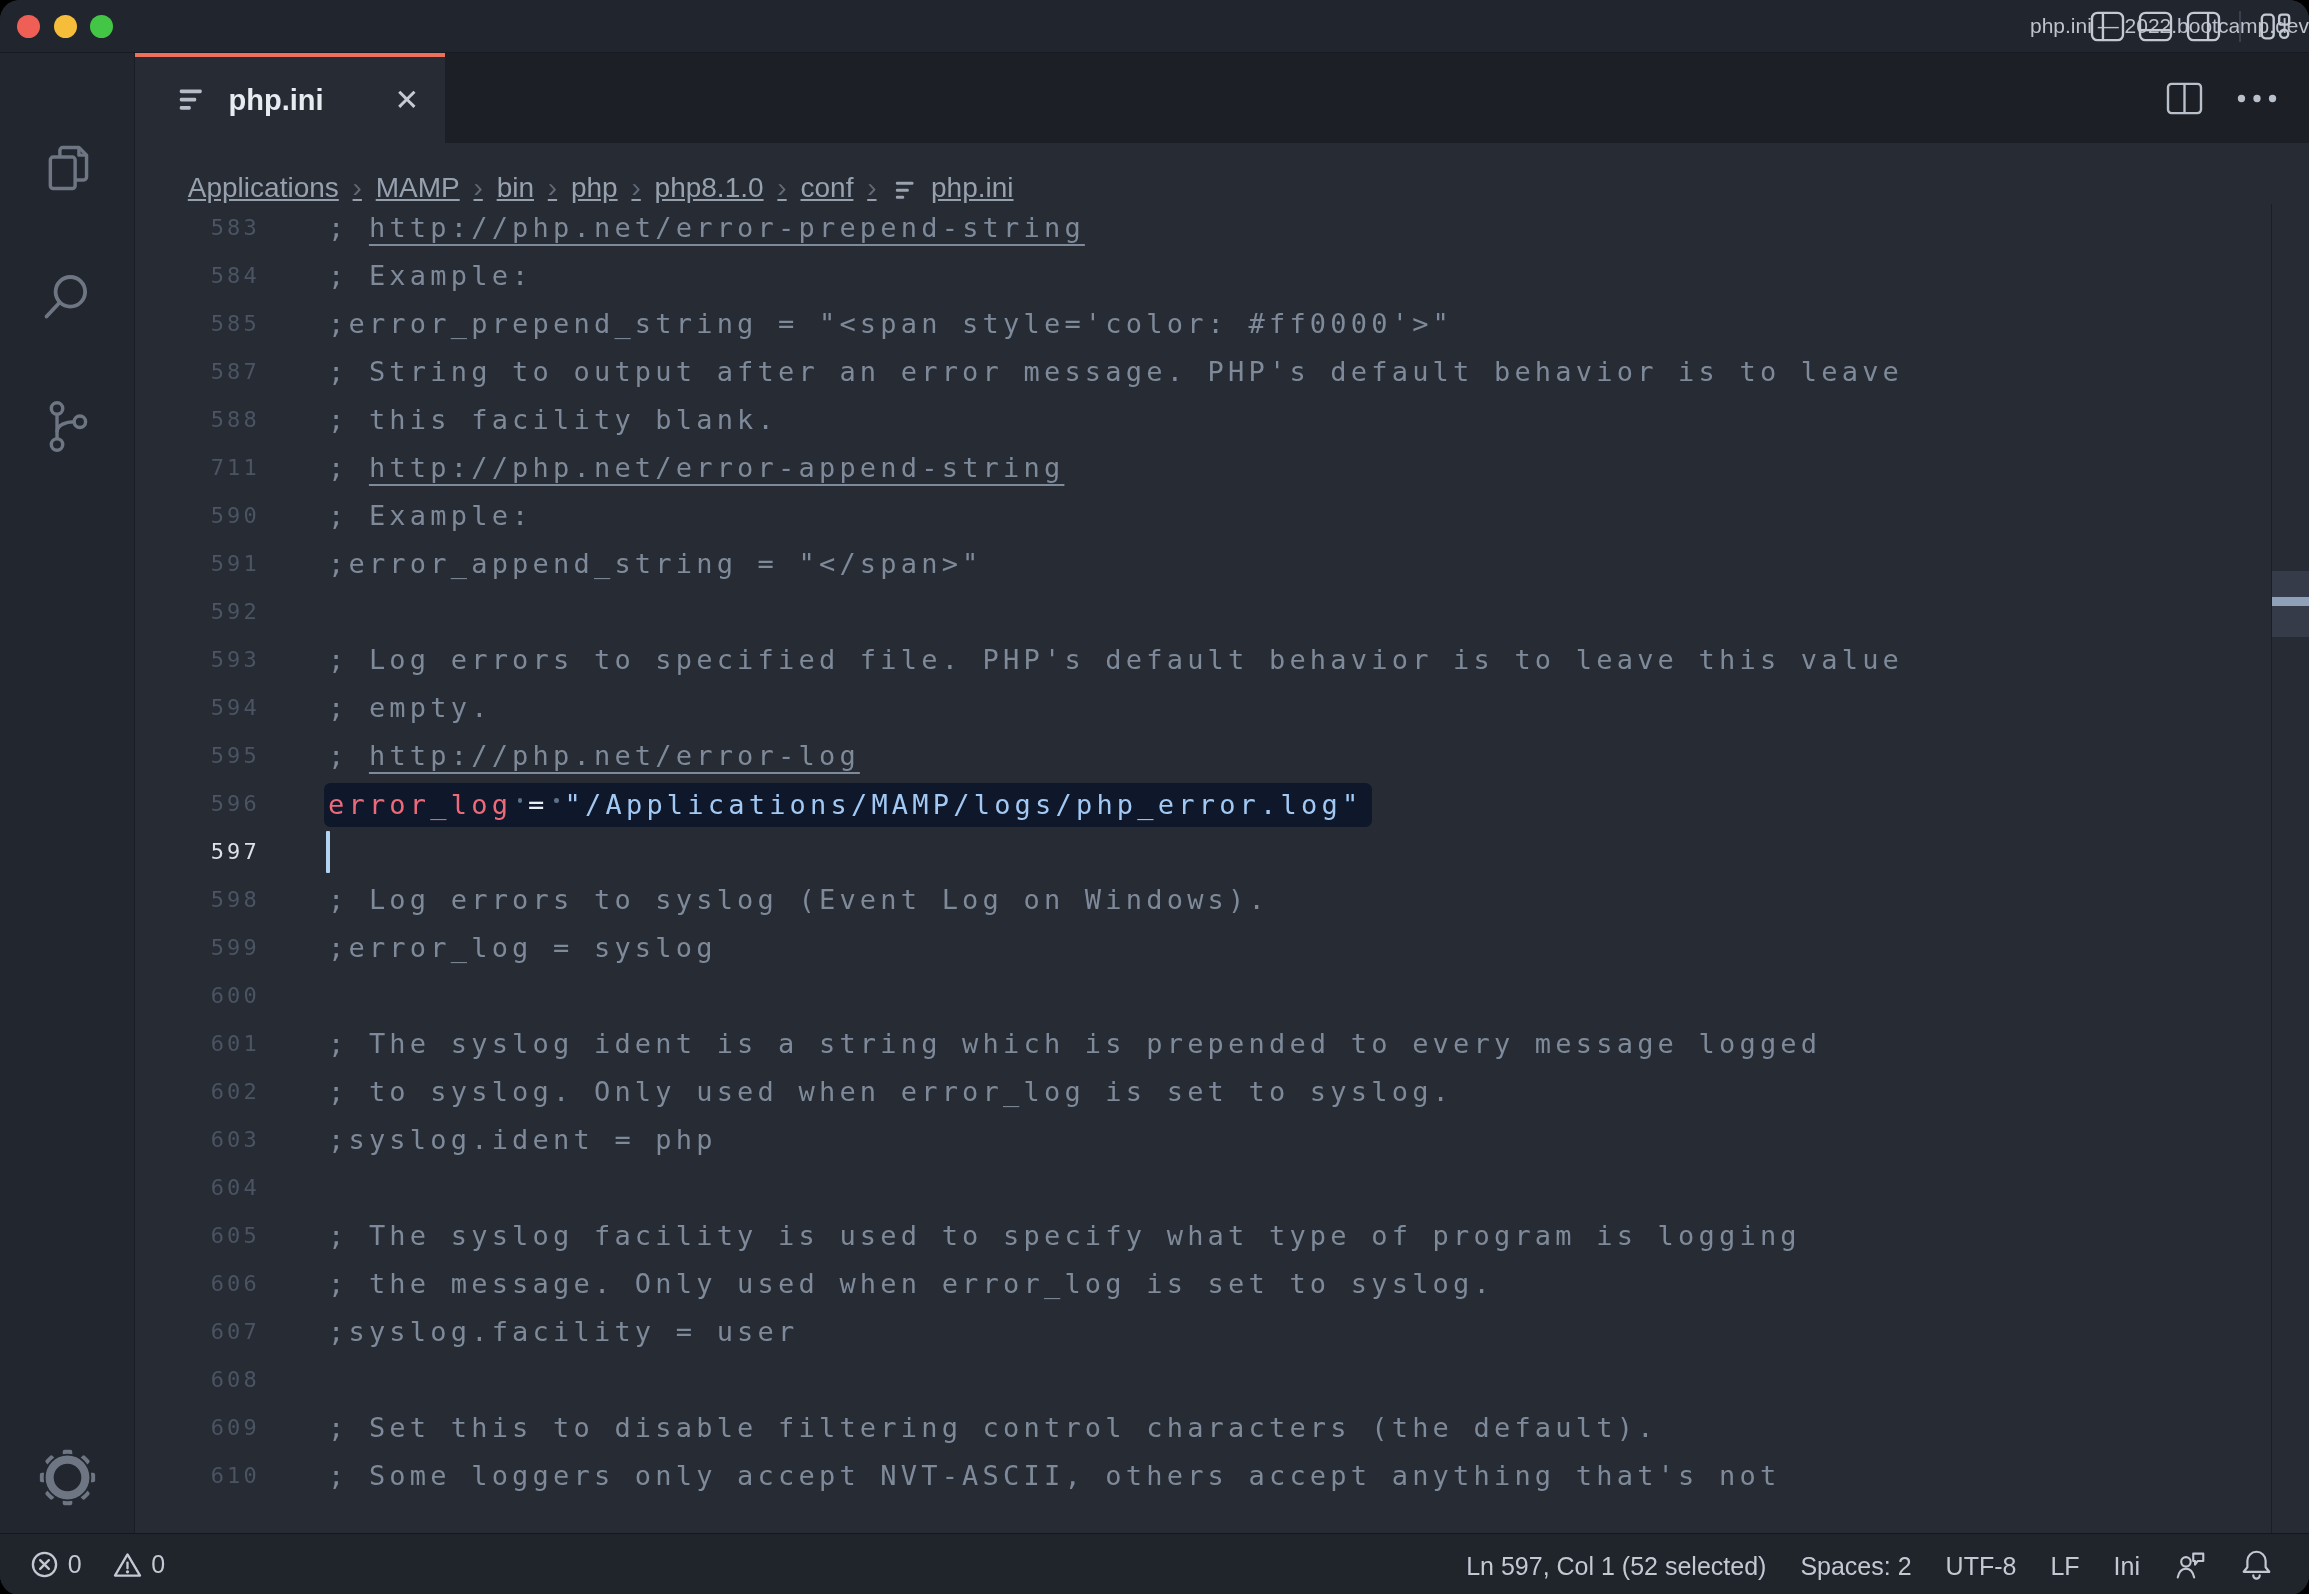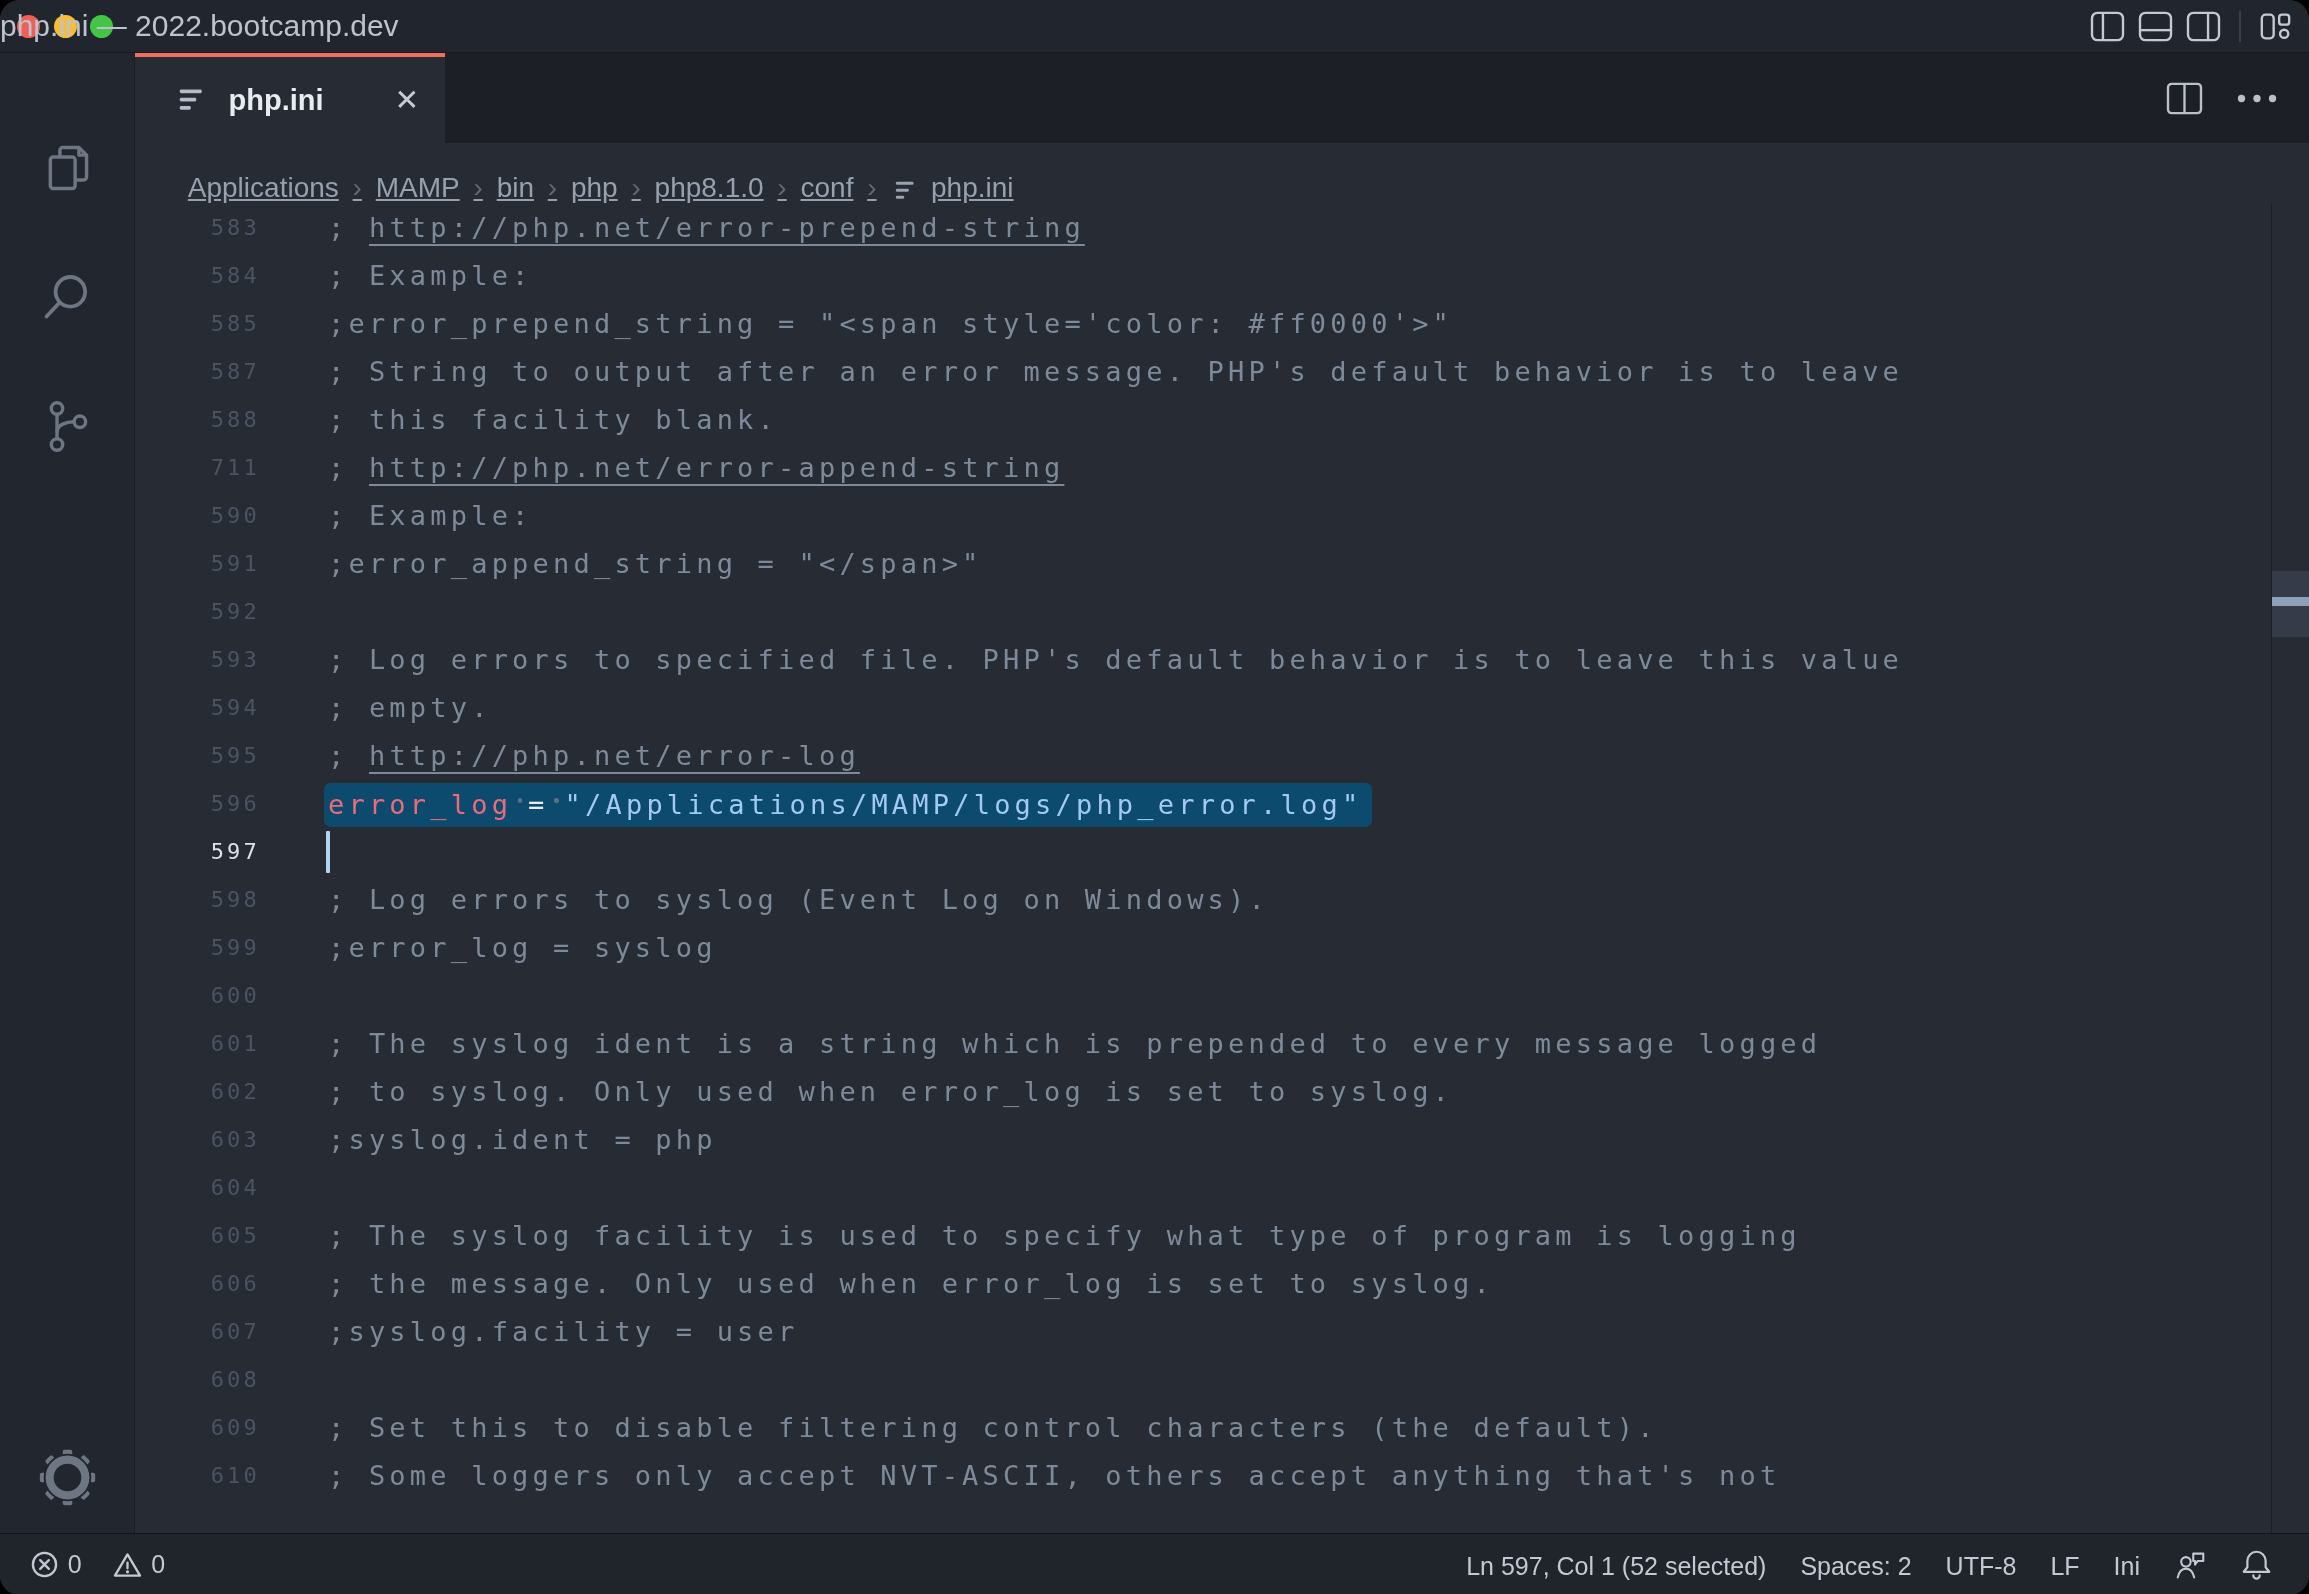--- a/index.html
+++ b/index.html
@@ -5,22 +5,22 @@
   html,body{margin:0;padding:0;background:#000;}
   .window{position:relative;width:2309px;height:1595px;background:#262b34;border-radius:20px;overflow:hidden;
           font-family:"Liberation Sans",sans-serif;-webkit-font-smoothing:antialiased;}
 
   
   .titlebar{position:absolute;left:0;top:0;right:0;height:52px;background:#21262e;border-bottom:0.9px solid #171b21;}
   .tl{position:absolute;top:14.8px;width:23px;height:23px;border-radius:50%;}
   .tl.red{left:16.6px;background:#f05f56;}
   .tl.yellow{left:54px;background:#f6bd3b;}
   .tl.green{left:90px;background:#43c645;}
-  .wtitle{position:absolute;left:0;right:0;top:0;height:52px;line-height:52px;text-align:left;
-          color:#bdc3cd;font-size:30px;}
+  .wtitle{position:absolute;left:0;right:0;top:0;height:52px;line-height:52px;text-align:right;
+          color:#bdc3cd;font-size:21px;}
   .tbicons{position:absolute;right:16.6px;top:0;height:52px;display:flex;align-items:center;gap:13px;}
   .tbicons .vsep{width:1.8px;height:31px;background:#3a404b;margin:0 5.5px;}
   .iconbtn{display:flex;align-items:center;justify-content:center;background:none;border:none;padding:0;cursor:default;}
 
   
   .activitybar{position:absolute;left:0;top:53px;bottom:61px;width:134px;background:#22262e;border-right:0.9px solid #1a1e24;}
   .act{position:absolute;left:0;width:134px;display:flex;justify-content:center;}
   .act.explorer{top:85px;}
   .act.search{top:214px;}
   .act.scm{top:343px;}
@@ -47,21 +47,21 @@
        font-size:27px;letter-spacing:4.2px;white-space:pre;}
   .gutter{width:193px;padding-right:68px;box-sizing:border-box;flex:none;text-align:right;
           color:#4b5463;font-size:22px;letter-spacing:3.2px;}
   .gutter.active{color:#dbe2ec;}
   .codeln{flex:1;position:relative;color:#7e8a99;}
   .tk-c{color:#7e8a99;}
   .tk-l{color:#7e8a99;text-decoration:underline;text-underline-offset:7.4px;text-decoration-thickness:1.8px;}
   .tk-k{color:#ec6a7a;}
   .tk-o{color:#e9eef6;}
   .tk-s{color:#a2c8f4;}
-  .sel{background:#0c4a6e;border-radius:6.5px;padding:5.5px 9.2px 8.3px 3.7px;margin-left:-3.7px;}
+  .sel{background:#0f172a;border-radius:6.5px;padding:5.5px 9.2px 8.3px 3.7px;margin-left:-3.7px;}
   .ws{display:inline-block;width:16px;height:1.8px;position:relative;}
   .ws .dot{position:absolute;left:5.5px;top:-13px;width:4.6px;height:4.6px;border-radius:50%;background:#5b7188;}
   .cursor{position:absolute;left:-1.8px;top:2.8px;width:3.7px;height:42px;background:#b3d3f2;border-radius:0.9px;}
 
   .sb-sep{position:absolute;top:0;bottom:0;right:37px;width:0.9px;background:rgba(0,0,0,0.28);}
   .sb-thumb{position:absolute;right:0;width:37px;top:367px;height:66px;background:#353b48;}
   .sb-marker{position:absolute;right:0;width:37px;top:393px;height:9.2px;background:#8fa1b8;}
 
   
   .statusbar{position:absolute;left:0;right:0;bottom:0;height:61px;background:#20242b;border-top:0.9px solid #14181e;

